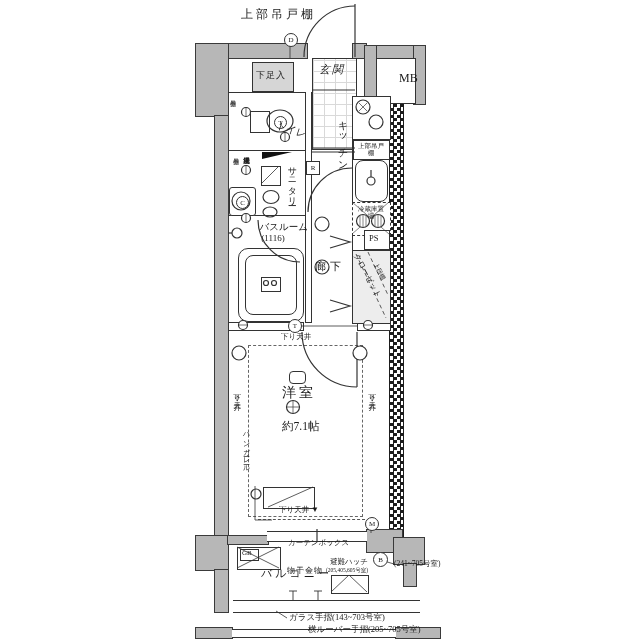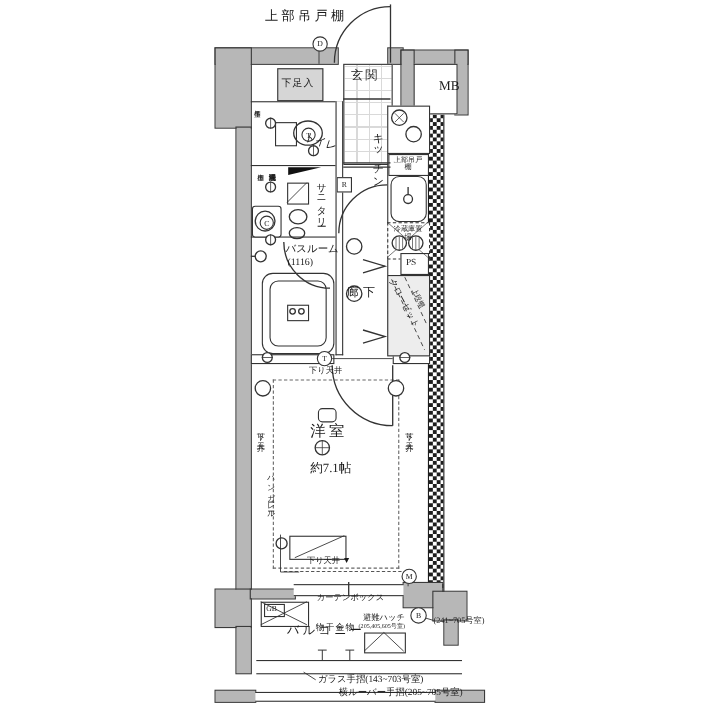--- a/index.html
+++ b/index.html
@@ -196,21 +196,21 @@
     </div>
   <div class="circ" style="left:365px;top:517px;width:12px;height:12px;">
       <span>M</span>
     </div>
   <div class="circ" style="left:373px;top:552px;width:13px;height:13px;">
       <span>B</span>
     </div>
 
   <div class="lbl" style="left:241px;top:8px;font-size:12px;letter-spacing:3px;">上部吊戸棚</div>
   <div class="lbl" style="left:256px;top:70px;font-size:9px;letter-spacing:1px;text-align:center;">下足入</div>
-  <div class="lbl" style="left:319px;top:63px;font-size:11px;letter-spacing:2px;">玄関</div>
+  <div class="lbl" style="left:319px;top:63px;font-size:11px;letter-spacing:2px;font-style:italic;">玄関</div>
   <div class="lbl" style="left:383px;top:72px;font-size:12px;margin-left:16px;">MB</div>
   <div class="lbl" style="left:276px;top:124px;font-size:10px;transform:rotate(18deg);">トイレ</div>
   <div class="lbl v" style="left:229px;top:96px;font-size:6px;height:30px;">上吊棚</div>
   <div class="lbl v" style="left:337px;top:114px;font-size:10px;height:66px;letter-spacing:2px;">キッチン</div>
   <div class="lbl wrap" style="left:355px;top:142px;width:32px;font-size:6.5px;text-align:center;">上部吊戸棚</div>
   <div class="lbl wrap" style="left:357px;top:205px;width:28px;font-size:6.5px;text-align:center;">冷蔵庫置場</div>
   <div class="lbl v" style="left:243px;top:152px;font-size:6.5px;height:42px;">洗濯機置場</div>
   <div class="lbl v" style="left:232px;top:154px;font-size:6px;height:30px;">上吊棚</div>
   <div class="lbl v" style="left:287px;top:160px;font-size:9px;height:72px;">サニタリー</div>
   <div class="lbl" style="left:238px;top:222px;width:70px;text-align:right;font-size:9.5px;">バスルーム</div>

